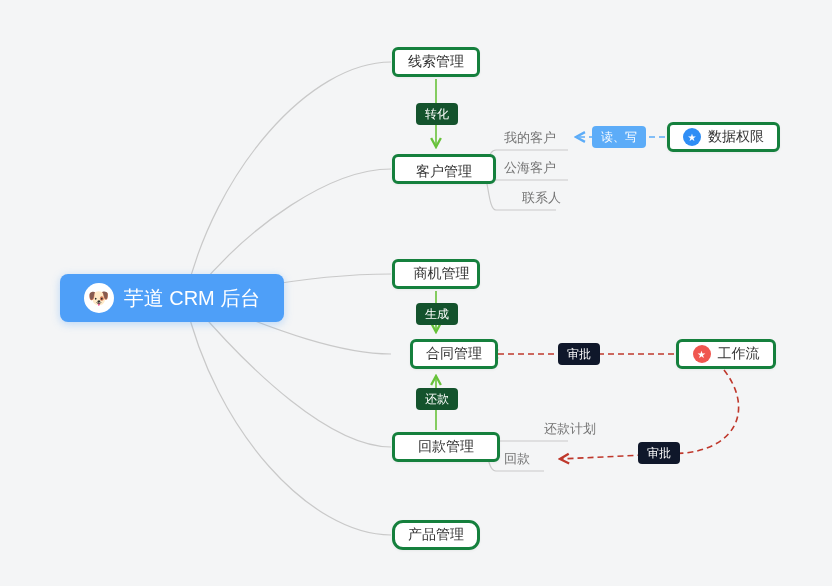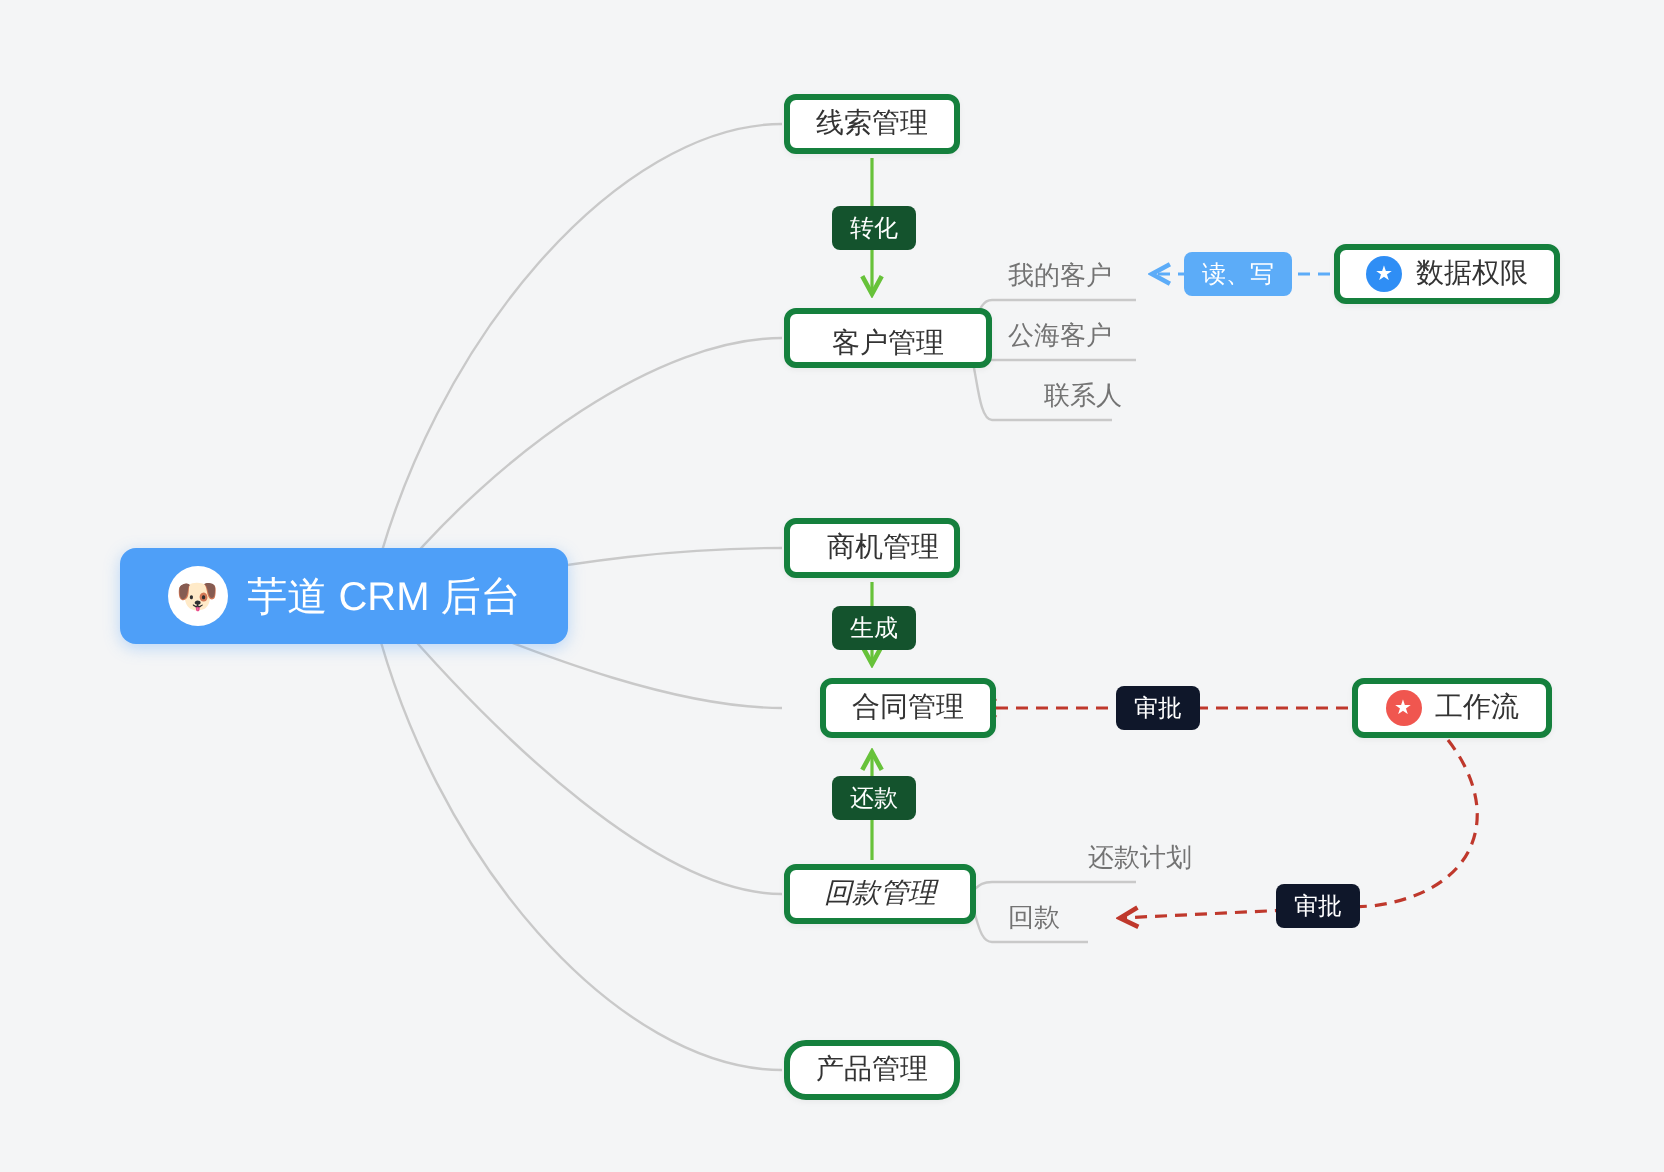--- a/index.html
+++ b/index.html
@@ -96,21 +96,21 @@
   </div>
 
   <div class="node" style="left:392px; top:259px; width:88px; height:30px;padding-left:11px;">
     <span>商机管理</span>
   </div>
 
   <div class="node" style="left:410px; top:339px; width:88px; height:30px;">
     <span>合同管理</span>
   </div>
 
-  <div class="node" style="left:392px; top:432px; width:96px; height:30px;font-style:italic;">
+  <div class="node" style="left:392px; top:432px; width:108px; height:30px;">
     <span>回款管理</span>
   </div>
 
   <div class="node" style="left:392px; top:520px; width:88px; height:30px;border-radius:11px;">
     <span>产品管理</span>
   </div>
 
   <div class="node" style="left:667px; top:122px; width:113px; height:30px;">
     <span class="icon-circle blue">★</span>
     <span>数据权限</span>

